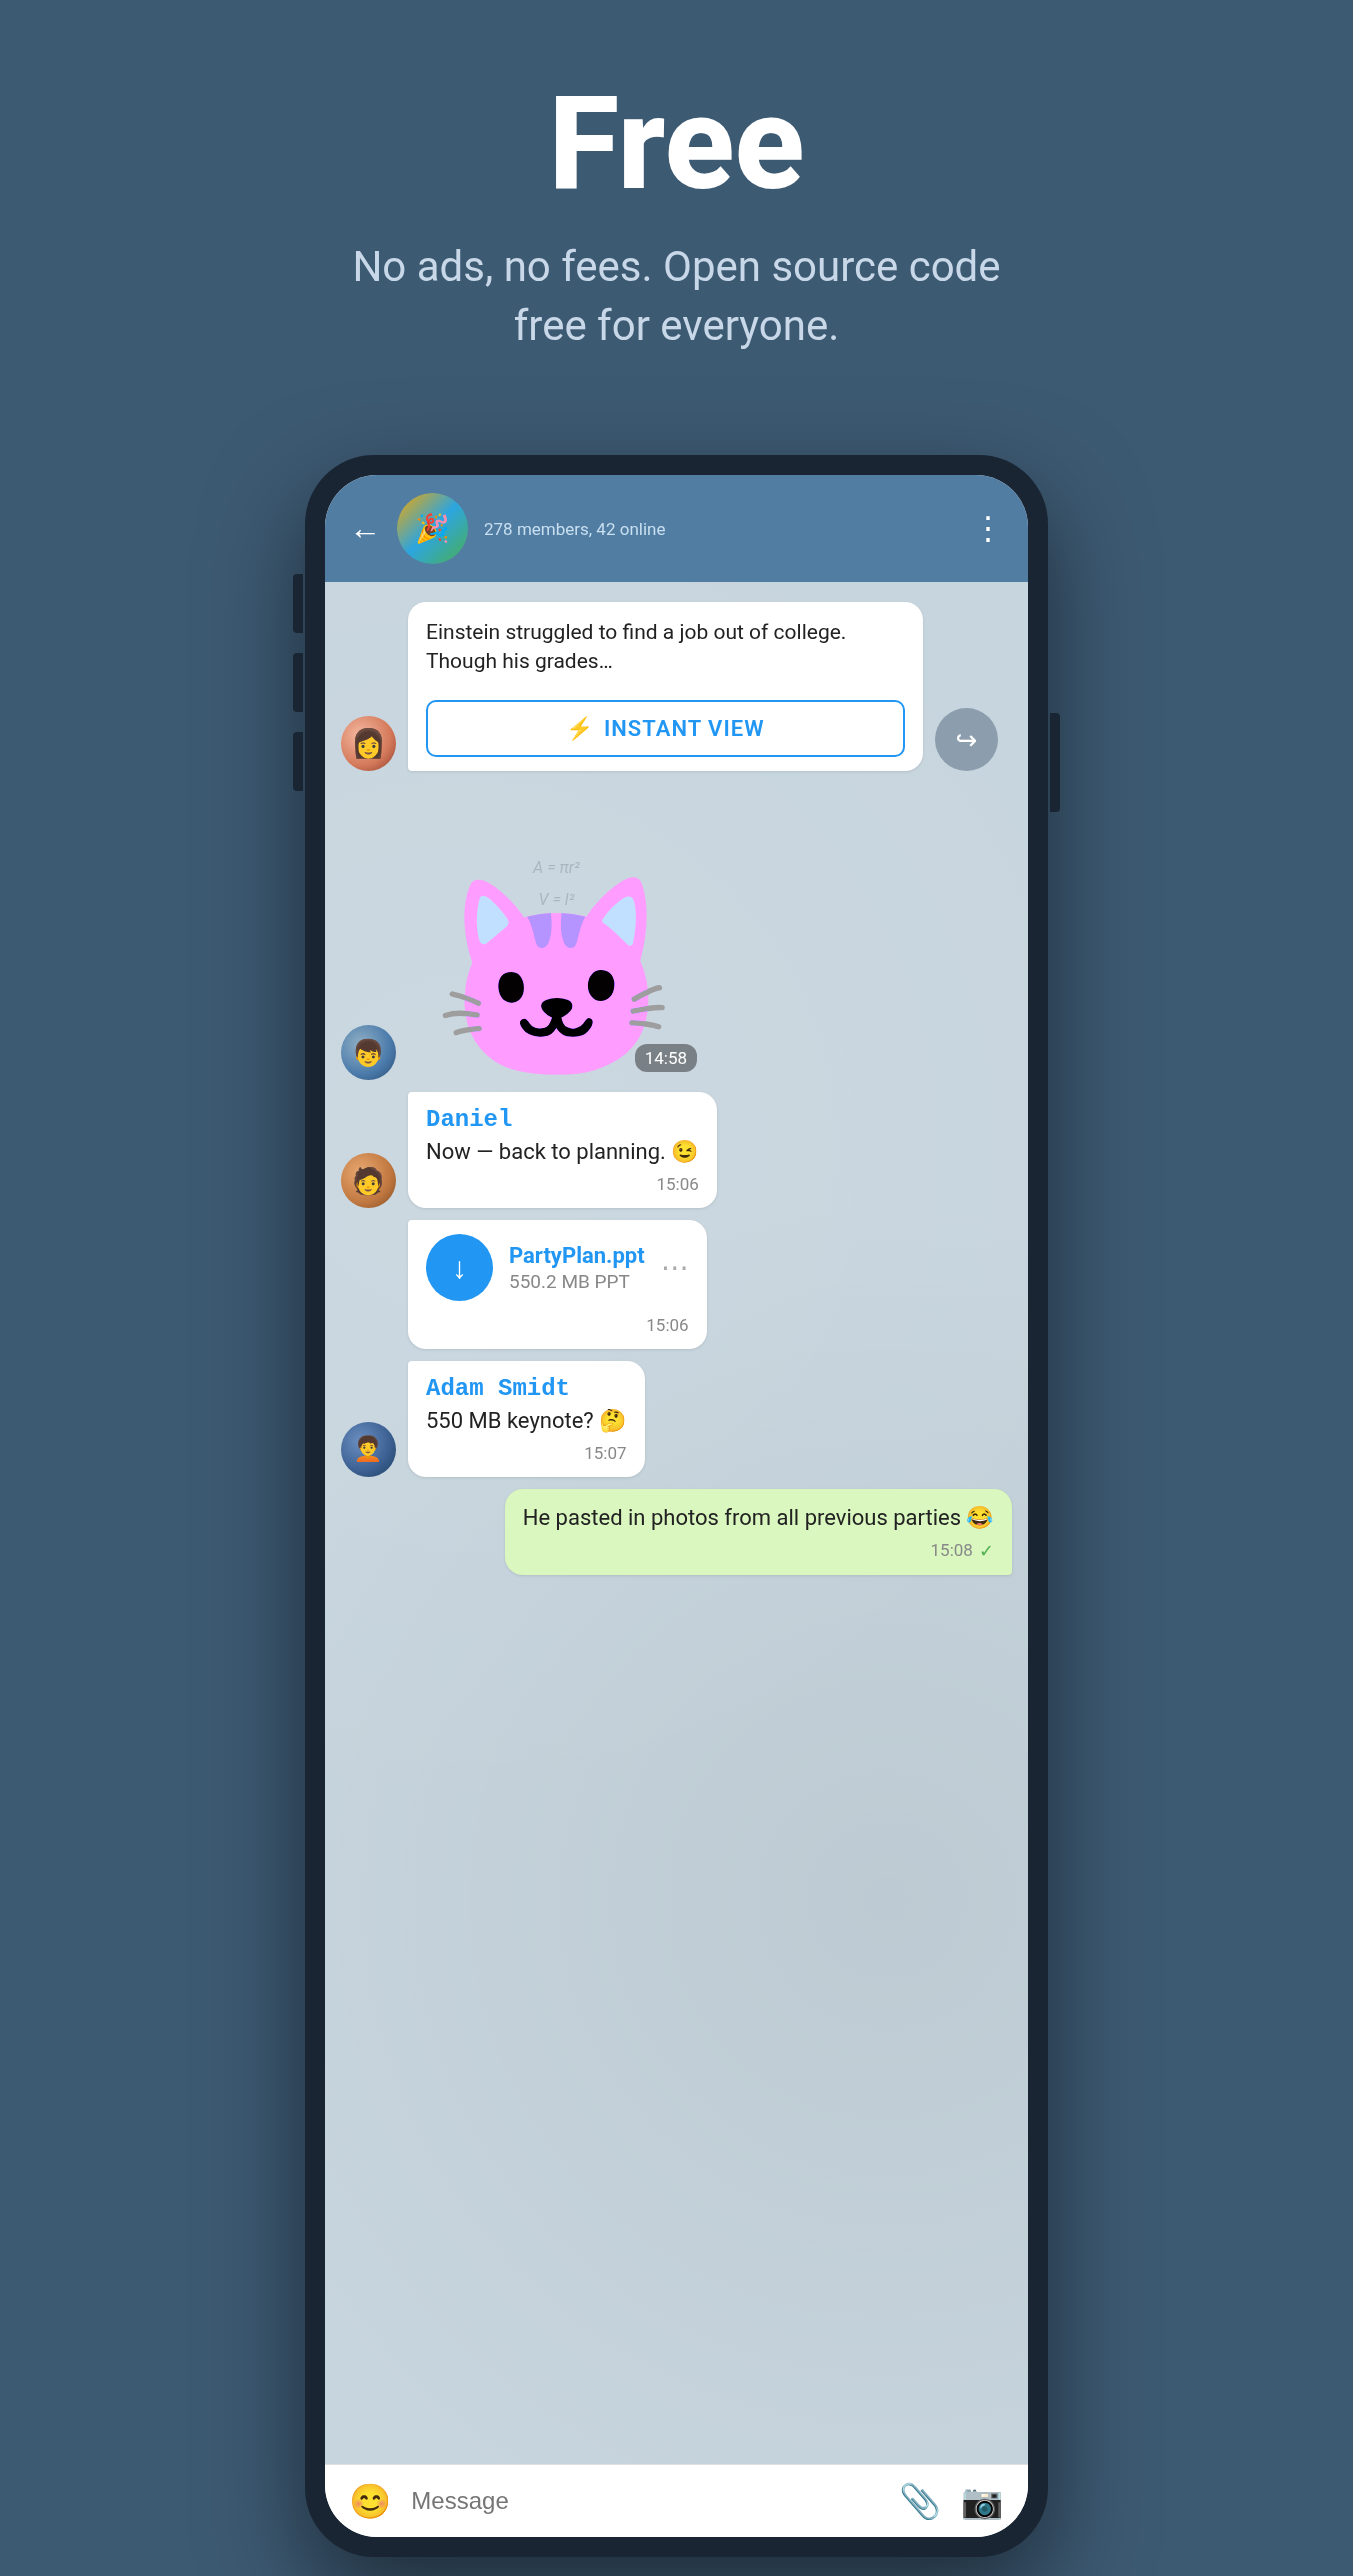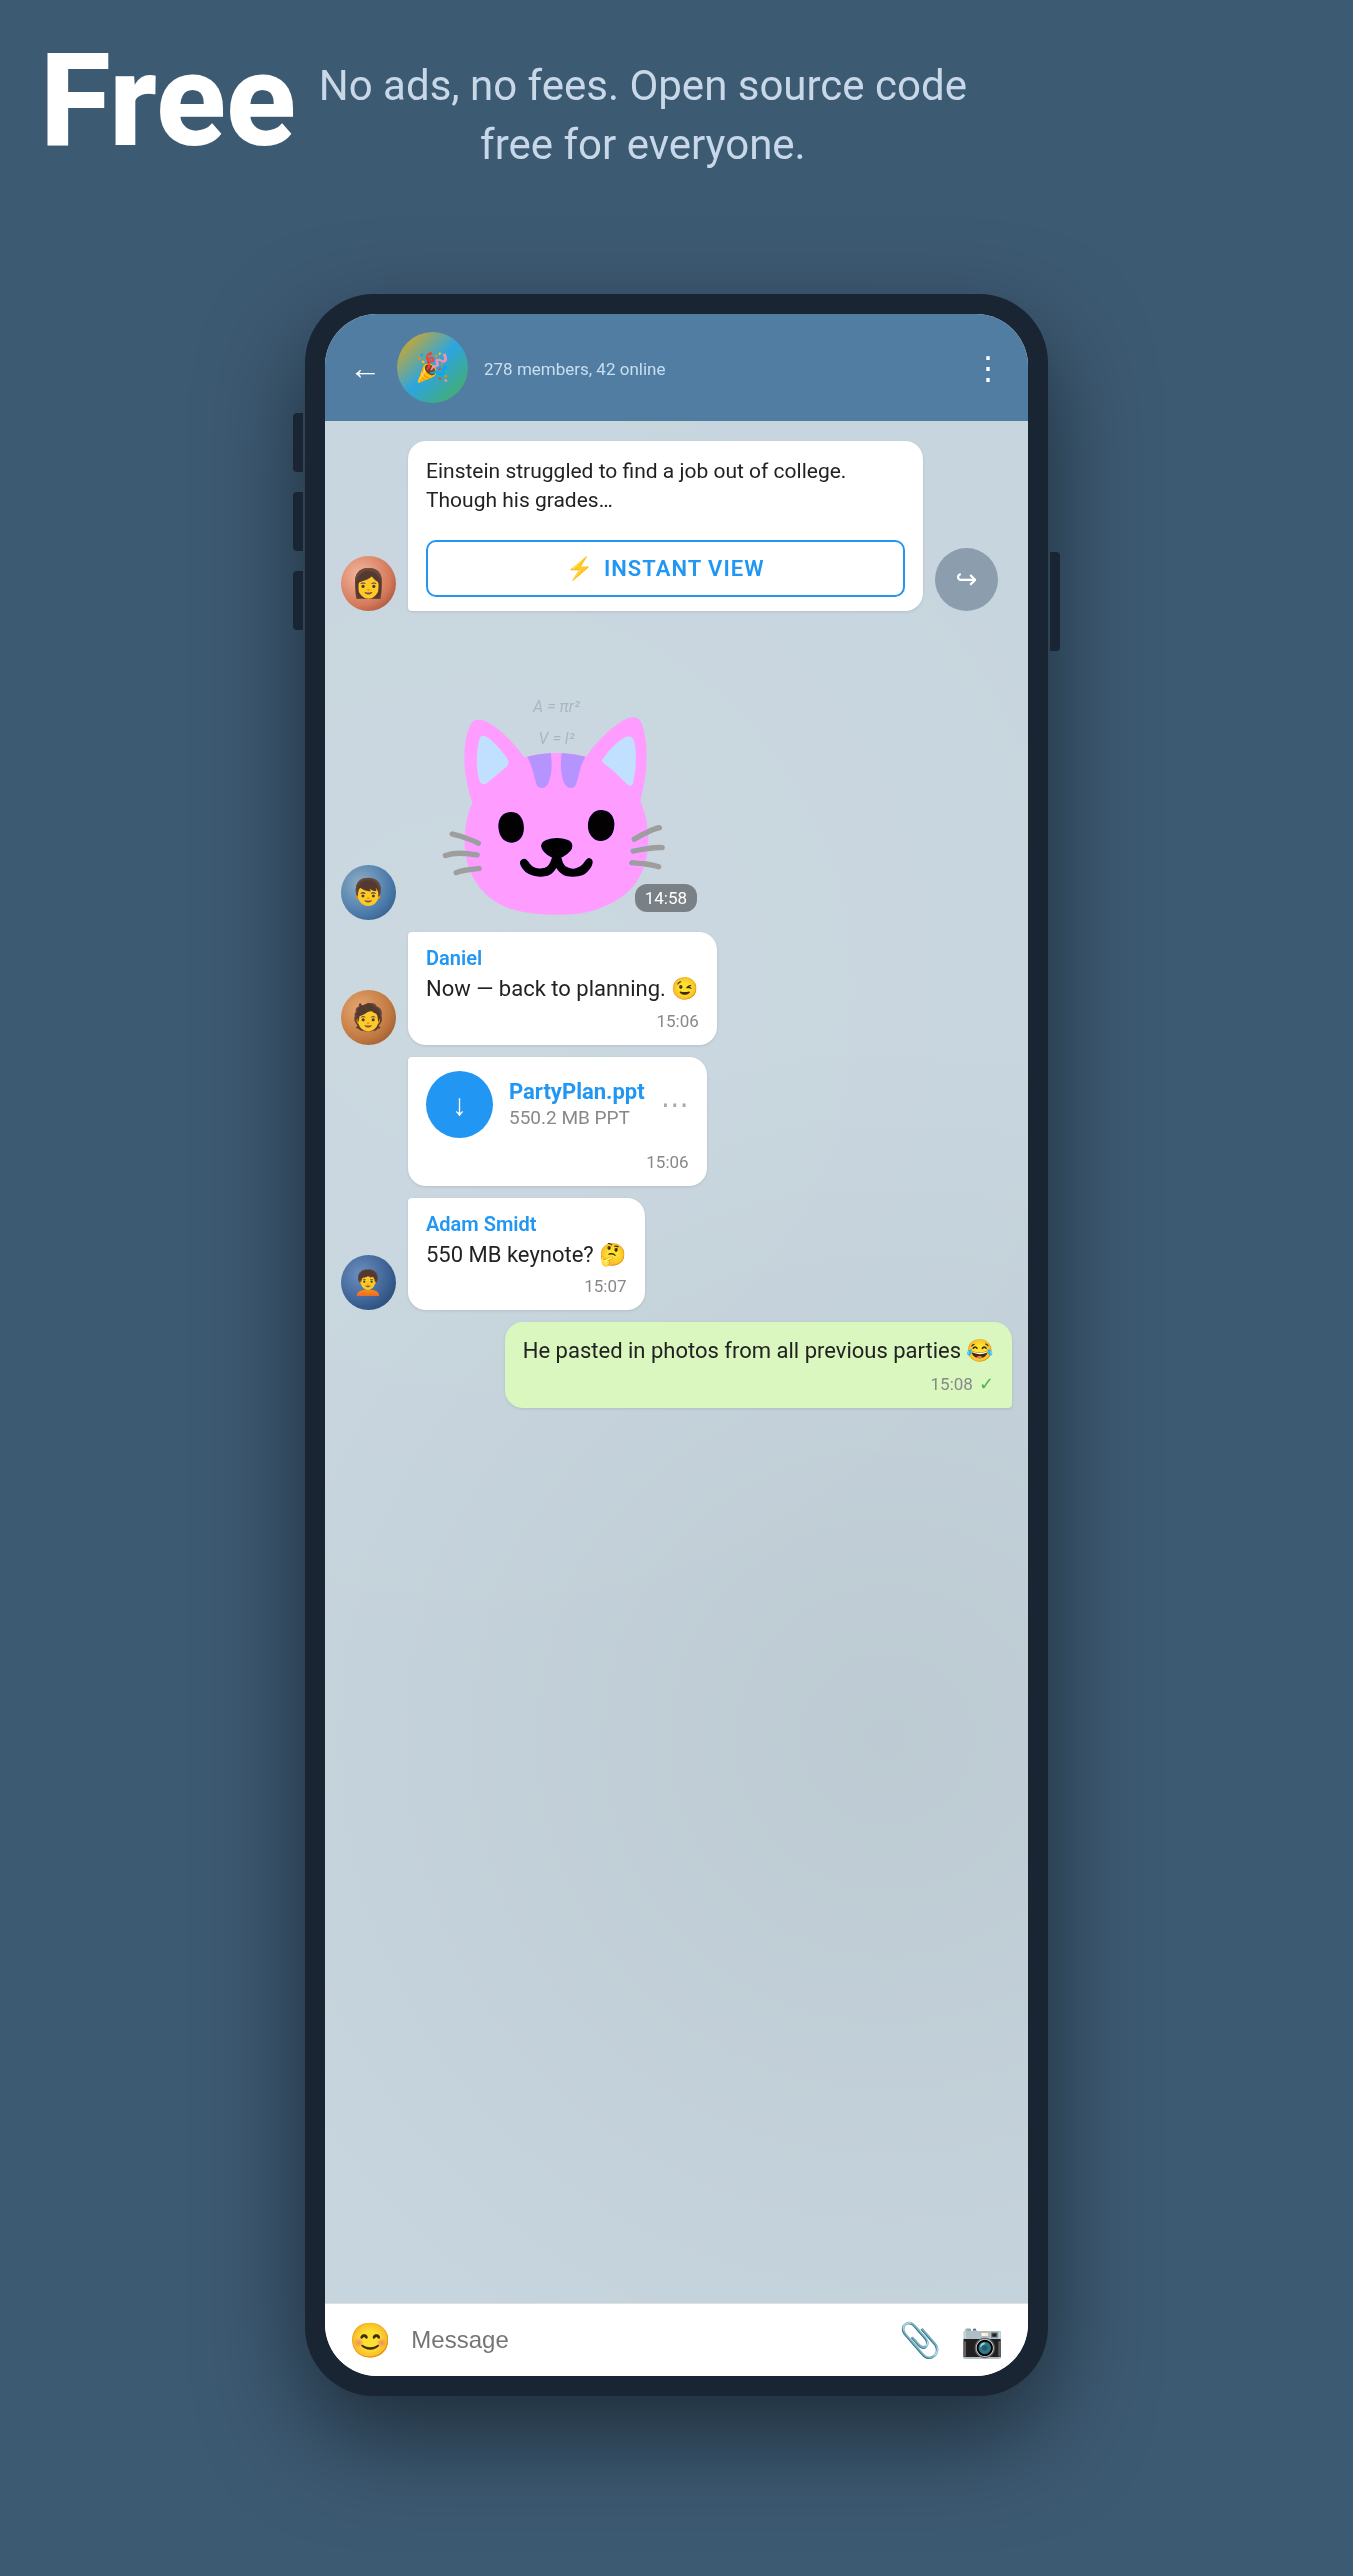--- a/index.html
+++ b/index.html
@@ -12,23 +12,23 @@
       display: flex;
       flex-direction: column;
       align-items: center;
       overflow-x: hidden;
     }
 
     
     .hero-section {
       width: 100%;
       display: flex;
-      flex-direction: row;
-      align-items: center;
-      padding: 36px 40px 59px;
+      flex-direction: column;
+      align-items: center;
+      padding: 79px 40px 59px;
       text-align: center;
     }
 
     .hero-title {
       font-size: 129px;
       font-weight: 800;
       color: #ffffff;
       line-height: 1.0;
       margin-bottom: 30px;
     }
@@ -191,24 +191,25 @@
     .message-bubble.self-bubble {
       background: #d9f7be;
       border-radius: 18px 18px 4px 18px;
     }
 
     .message-bubble.other-bubble {
       border-radius: 4px 18px 18px 18px;
     }
 
     .sender-name {
-      font-size: 20px;
+      font-size: 24px;
       font-weight: 600;
       color: #2196F3;
       margin-bottom: 4px;
+      font-family: Liberation Mono, monospace;
     }
 
     .message-text {
       font-size: 22px;
       color: #222;
       line-height: 1.4;
     }
 
     .message-meta {
       display: flex;

